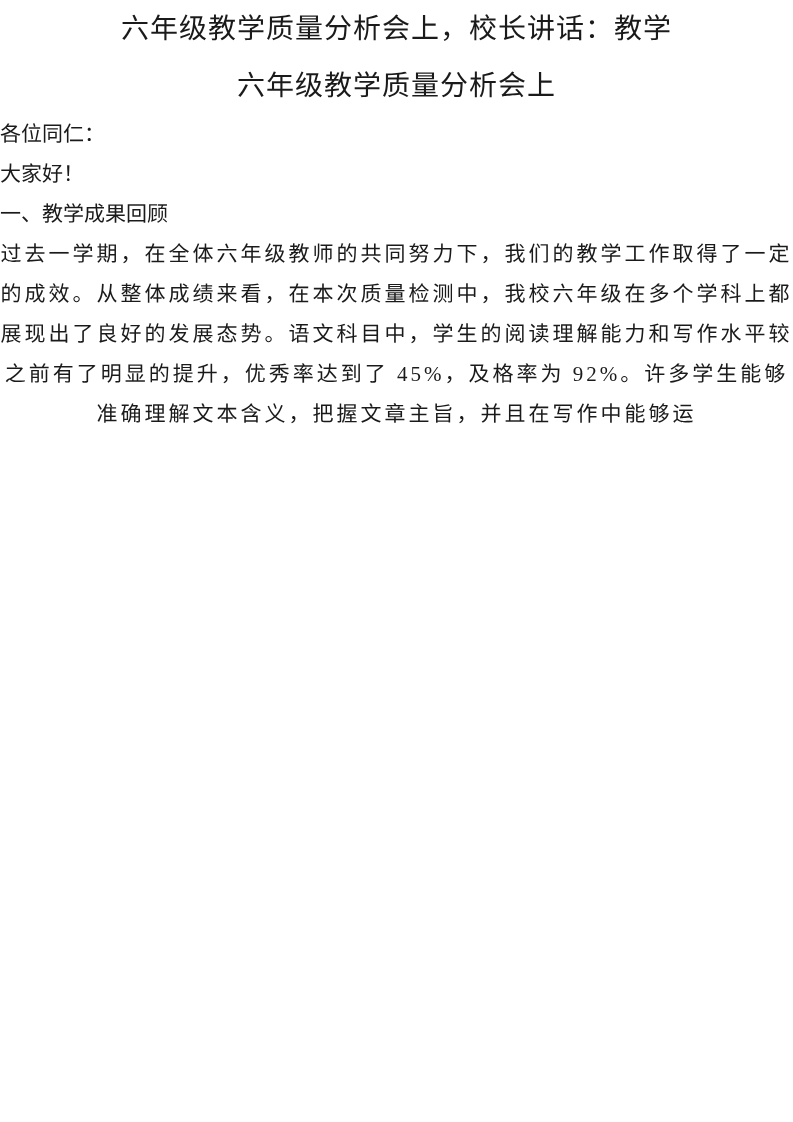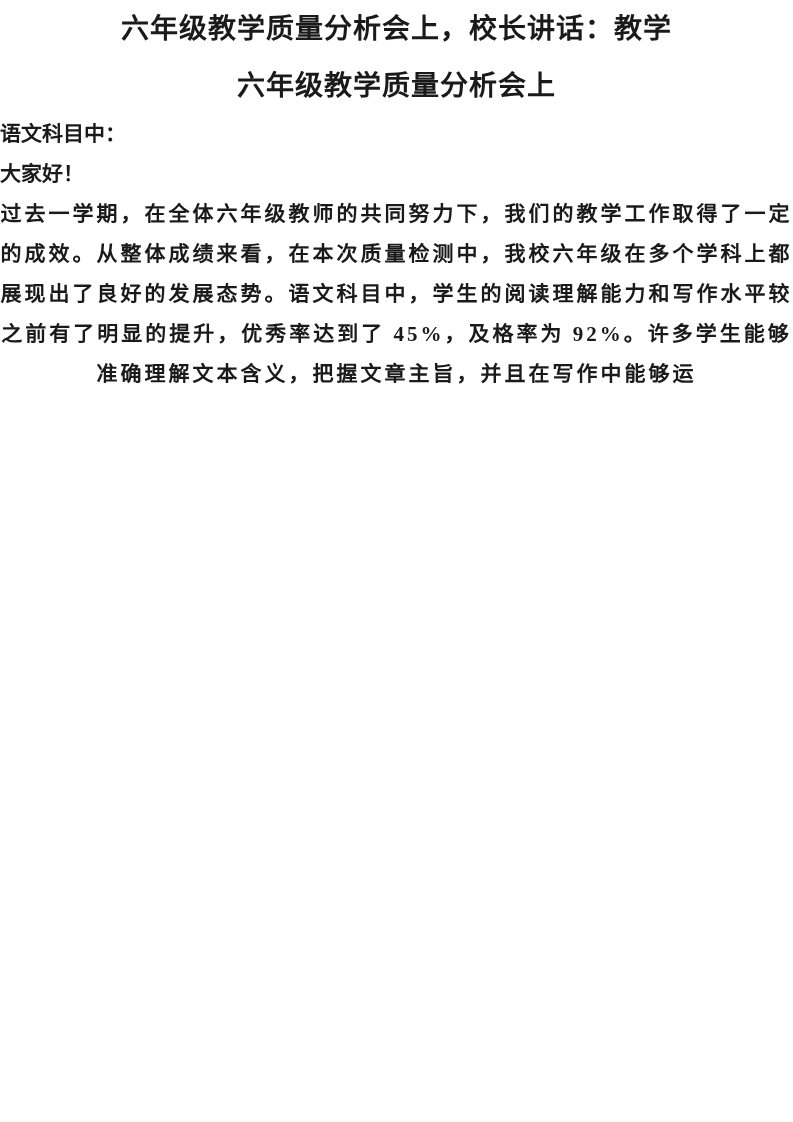--- a/index.html
+++ b/index.html
@@ -18,21 +18,21 @@
   .doc {
     position: relative;
     width: 793px;
     height: 1122px;
     background: #ffffff;
     box-sizing: border-box;
   }
   .doc h1, .doc h2, .doc p {
     margin: 0;
     padding: 0;
-    font-weight: 700;
+    font-weight: 400;
   }
   .doc-title {
     margin: 112px 118px 0 120px;
     font-size: 28px;
     line-height: 57px;
     text-align: center;
     letter-spacing: 1px;
   }
   .title-line {
     display: block;
@@ -70,21 +70,22 @@
 </head>
 <body>
 
 <div class="doc">
 
   <h1 class="doc-title">
     <span class="title-line">六年级教学质量分析会上，校长讲话：教学</span>
     <span class="title-line">六年级教学质量分析会上</span>
   </h1>
 
-  <p class="blk salutation">语文科目中：</p>
+  <p class="blk salutation">各位同仁：</p>
 
   <p class="blk greeting">大家好！</p>
 
 
+  <h2 class="blk section-heading">一、教学成果回顾</h2>
 
   <p class="blk para-achievements">过去一学期，在全体六年级教师的共同努力下，我们的教学工作取得了一定的成效。从整体成绩来看，在本次质量检测中，我校六年级在多个学科上都展现出了良好的发展态势。语文科目中，学生的阅读理解能力和写作水平较之前有了明显的提升，优秀率达到了 45%，及格率为 92%。许多学生能够准确理解文本含义，把握文章主旨，并且在写作中能够运</p>
 
 </div>
 
 </body></html>

